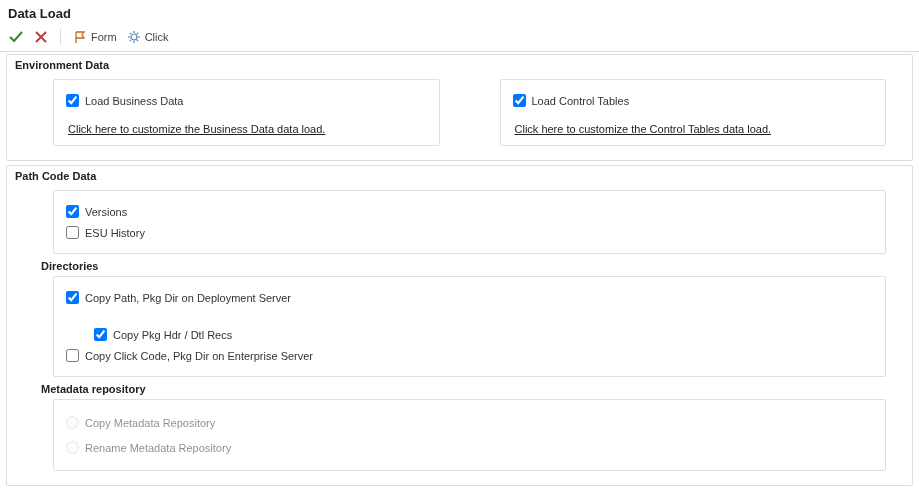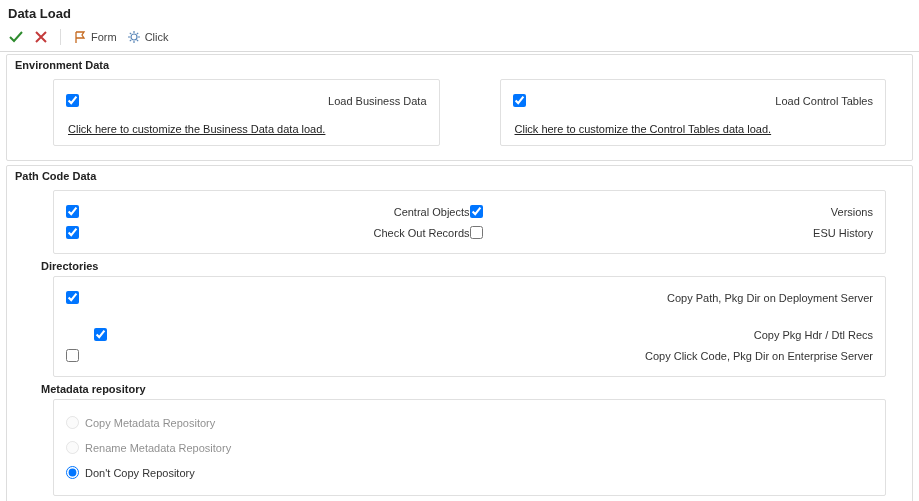--- a/index.html
+++ b/index.html
@@ -68,21 +68,20 @@
       color: #222;
       margin: 0 0 4px 28px;
     }
     .row { display: flex; }
     .col { flex: 1; }
     .check-row {
       display: flex;
       align-items: center;
       gap: 6px;
       padding: 4px 0;
-      justify-content: space-between;
     }
     .check-row.indent1 { padding-left: 28px; margin-top: 16px; }
     .check-row input[type=checkbox],
     .check-row input[type=radio] {
       width: 13px; height: 13px; cursor: pointer;
     }
     .link {
       color: #222;
       text-decoration: underline;
       cursor: pointer;
@@ -186,30 +185,20 @@
   </div>
 </div>
 
 <div class="section pathcode-grid">
   <div class="section-title">Path Code Data</div>
 
   <div class="subsection">
     <div class="row">
       <div class="col">
         <div class="check-row">
-          <input type="checkbox" id="cb-co" checked="" style="">
-          <label for="cb-co">Central Objects</label>
-        </div>
-        <div class="check-row">
-          <input type="checkbox" id="cb-cor" checked="" style="">
-          <label for="cb-cor">Check Out Records</label>
-        </div>
-      </div>
-      <div class="col">
-        <div class="check-row">
           <input type="checkbox" id="cb-ver" checked="" style="">
           <label for="cb-ver">Versions</label>
         </div>
         <div class="check-row">
           <input type="checkbox" id="cb-esu" style="">
           <label for="cb-esu">ESU History</label>
         </div>
       </div>
     </div>
   </div>
@@ -235,20 +224,16 @@
     <div class="meta-cols">
       <div class="meta-left">
         <div class="radio-row disabled-radio">
           <input type="radio" name="meta" id="r1" disabled="" style="">
           <label for="r1">Copy Metadata Repository</label>
         </div>
         <div class="radio-row disabled-radio">
           <input type="radio" name="meta" id="r2" disabled="" style="">
           <label for="r2">Rename Metadata Repository</label>
         </div>
-        <div class="radio-row">
-          <input type="radio" name="meta" id="r3" checked="" style="">
-          <label for="r3">Don't Copy Repository</label>
-        </div>
       </div>
     </div>
   </div>
 </div>
 
 </body></html>

